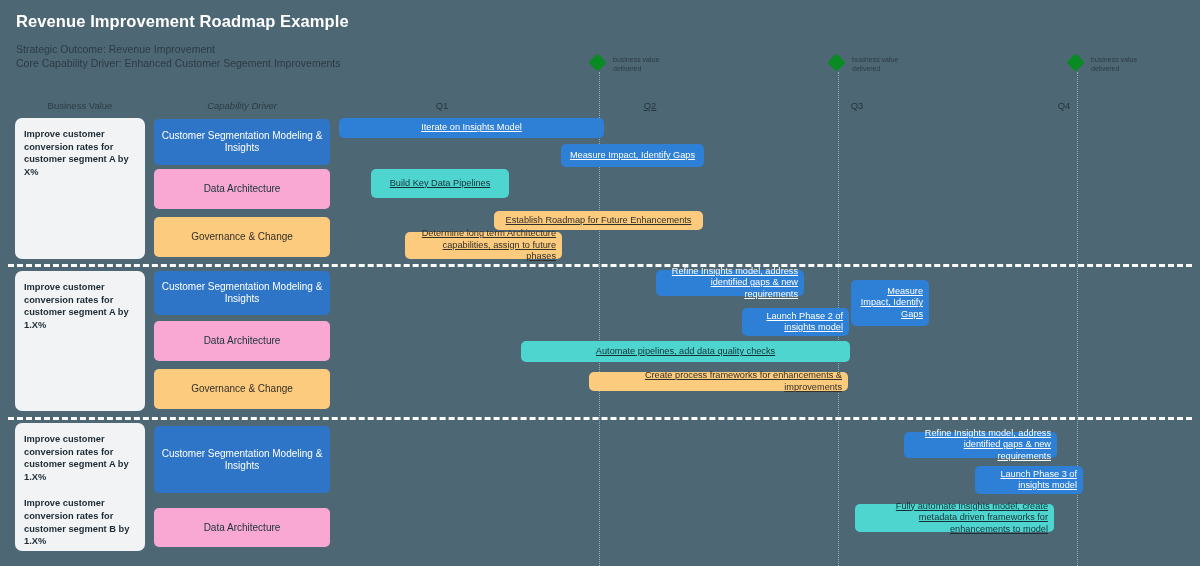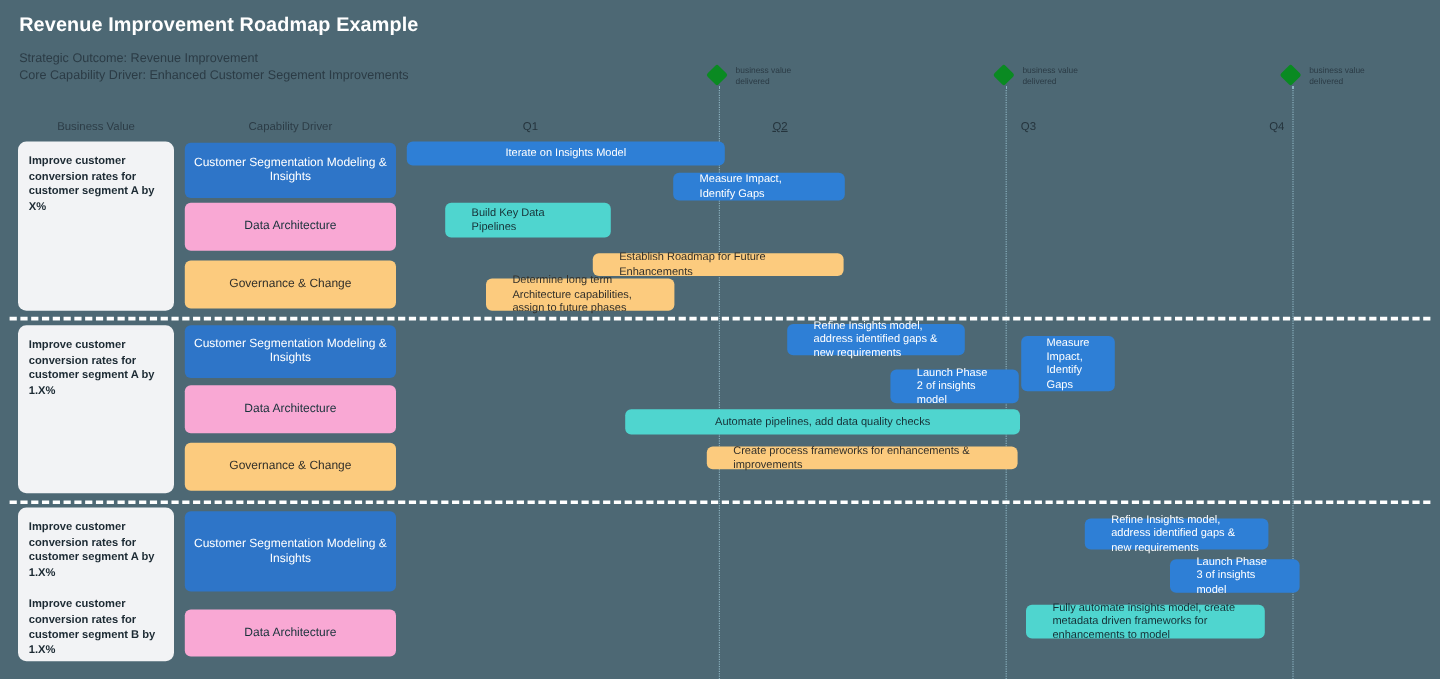--- a/index.html
+++ b/index.html
@@ -40,21 +40,21 @@
   
   .col-head {
     position: absolute;
     top: 100px;
     font-size: 9.5px;
     color: #2c3c46;
     text-align: center;
     white-space: nowrap;
   }
   .col-head.bv { left: 15px;  width: 130px; }
-  .col-head.cd { left: 154px; width: 176px; }
+  .col-head.cd { left: 154px; width: 176px; font-style: italic; }
 
   
   .q-label {
     position: absolute;
     top: 100px;
     font-size: 9.5px;
     color: #25343d;
     text-align: center;
     width: 40px;
     white-space: nowrap;
@@ -143,24 +143,25 @@
   .cap.orange { background: #fccb7e; color: #32302a; }
 
   
   .bar {
     position: absolute;
     border-radius: 5px;
     box-sizing: border-box;
     display: flex;
     align-items: center;
     justify-content: center;
-    text-align: left;
+    text-align: right;
     font-size: 9.2px;
     line-height: 11.5px;
-    padding: 2px 22px;
+    padding: 2px 6px;
+    text-decoration: underline;
   }
   .bar.blue   { background: #2e7fd6; color: #ffffff; }
   .bar.teal   { background: #4fd5cf; color: #163036; }
   .bar.orange { background: #fccb7e; color: #32302a; }
 </style>
 </head>
 <body>
 
 <div class="page-title">Revenue Improvement Roadmap Example</div>
 <div class="subline a">Strategic Outcome:  Revenue Improvement</div>

